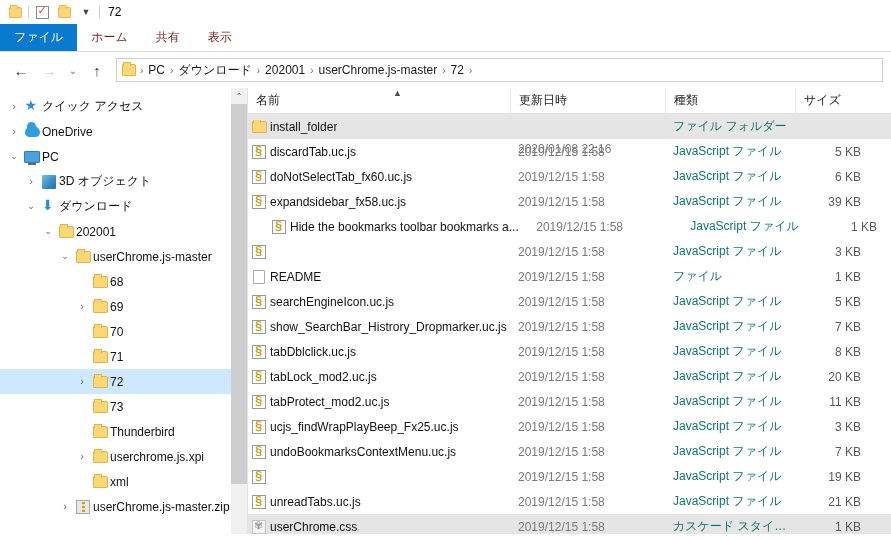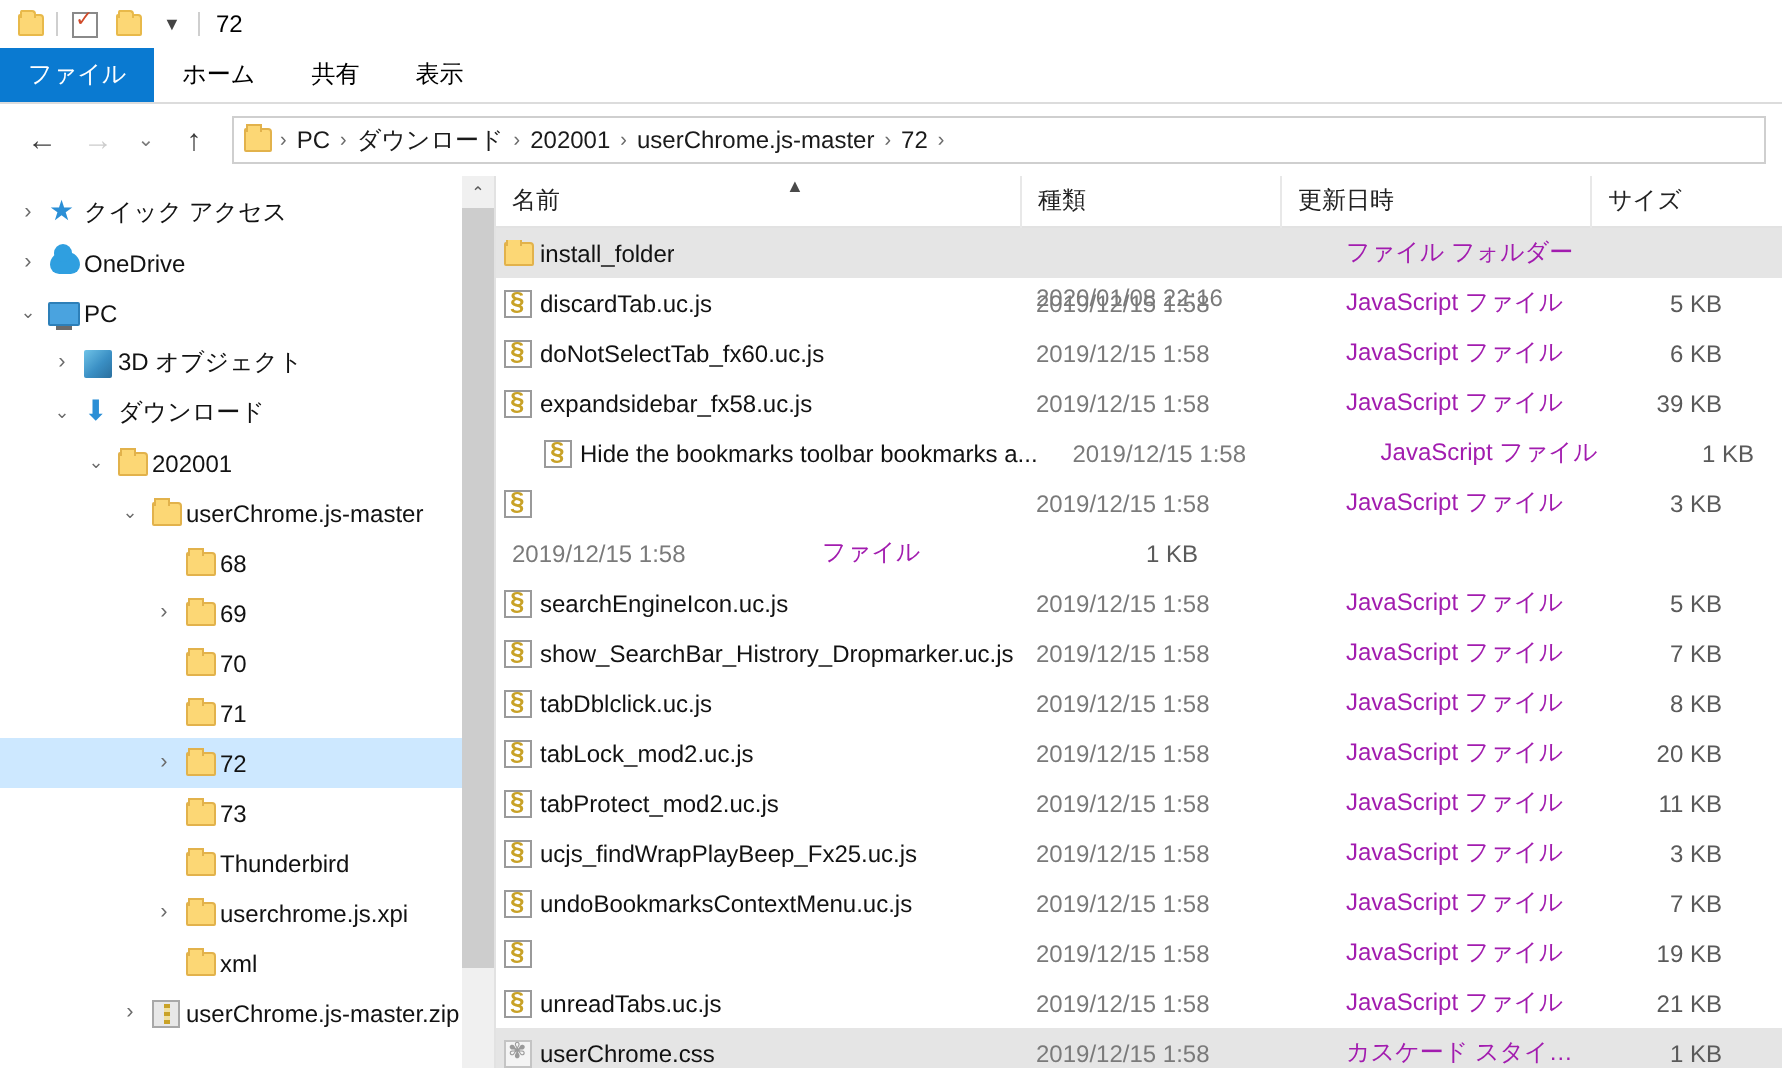--- a/index.html
+++ b/index.html
@@ -51,21 +51,21 @@
   .ribbon {
     height: 28px;
     background: #ffffff;
     display: flex;
     align-items: stretch;
     border-bottom: 1px solid #dcdcdc;
   }
   .tab {
     display: flex; align-items: center; justify-content: center;
     padding: 0 14px;
-    font-size: 12px; color: #000000;
+    font-size: 12px; color: #7f1d1d;
     cursor: default;
   }
   .tab.active { background: #0a7ad1; color: #ffffff; }
 
   
   .addressbar {
     height: 36px;
     display: flex; align-items: center;
     padding: 0 8px;
     background: #ffffff;
@@ -210,21 +210,21 @@
   .rows { flex: 1; overflow: hidden; }
   .row {
     height: 25px; display: flex; align-items: center;
     font-size: 12px; white-space: nowrap;
   }
   .row.hl { background: #e5e5e5; }
   .cell-name { display: flex; align-items: center; overflow: hidden; }
   .f-icon { width: 22px; flex: none; display: flex; align-items: center; justify-content: center; }
   .name-txt { color: #121212; overflow: hidden; text-overflow: ellipsis; }
   .cell-date { color: #7a7a7a; padding-left: 8px; }
-  .cell-type { color: #a21caf; padding-left: 8px; overflow: hidden; text-overflow: ellipsis; white-space: nowrap; }
+  .cell-type { color: #0f766e; padding-left: 8px; overflow: hidden; text-overflow: ellipsis; white-space: nowrap; }
   .cell-size { color: #5a5a5a; text-align: right; padding-right: 14px; }
 
   .ico-js {
     width: 14px; height: 14px; background: #ffffff;
     border: 1px solid #9a9a9a; position: relative; overflow: hidden;
   }
   .ico-js::after {
     content: "§"; position: absolute; left: 2px; top: -3px;
     font-size: 13px; color: #c9a227; font-weight: bold;
   }
@@ -414,22 +414,22 @@
       </div>
     <div class="nav-scroll">
       <div class="nav-scroll-up">⌃</div>
       <div class="nav-scroll-thumb"></div>
     </div>
   </div>
 
   <div class="filepane">
     <div class="colheader">
       <div class="colh" style="width:262px">名前</div>
+      <div class="colh" style="width:155px">更新日時</div>
       <div class="colh" style="width:130px">種類</div>
-      <div class="colh" style="width:155px">更新日時</div>
       <div class="colh" style="width:80px">サイズ</div>
       <span class="sort-caret">▲</span>
     </div>
     <div class="rows" id="filerows">
         <div class="row hl">
           <div class="cell-name" style="width: 262px;">
             <span class="f-icon">
               <span class="ico-folder"></span>
             </span>
             <span class="name-txt">install_folder</span>
@@ -486,20 +486,26 @@
           <div class="cell-name" style="width: 262px;">
             <span class="f-icon">
               <span class="ico-js"></span>
             </span>
           </div>
           <div class="cell-date" style="width: 155px;">2019/12/15 1:58</div>
           <div class="cell-type" style="width: 130px;">JavaScript ファイル</div>
           <div class="cell-size" style="width: 80px;">3 KB</div>
         </div>
         <div class="row">
+          <div class="cell-name" style="width: 262px;">
+            <span class="f-icon">
+              <span class="ico-file"></span>
+            </span>
+            <span class="name-txt">README</span>
+          </div>
           <div class="cell-date" style="width: 155px;">2019/12/15 1:58</div>
           <div class="cell-type" style="width: 130px;">ファイル</div>
           <div class="cell-size" style="width: 80px;">1 KB</div>
         </div>
         <div class="row">
           <div class="cell-name" style="width: 262px;">
             <span class="f-icon">
               <span class="ico-js"></span>
             </span>
             <span class="name-txt">searchEngineIcon.uc.js</span>

